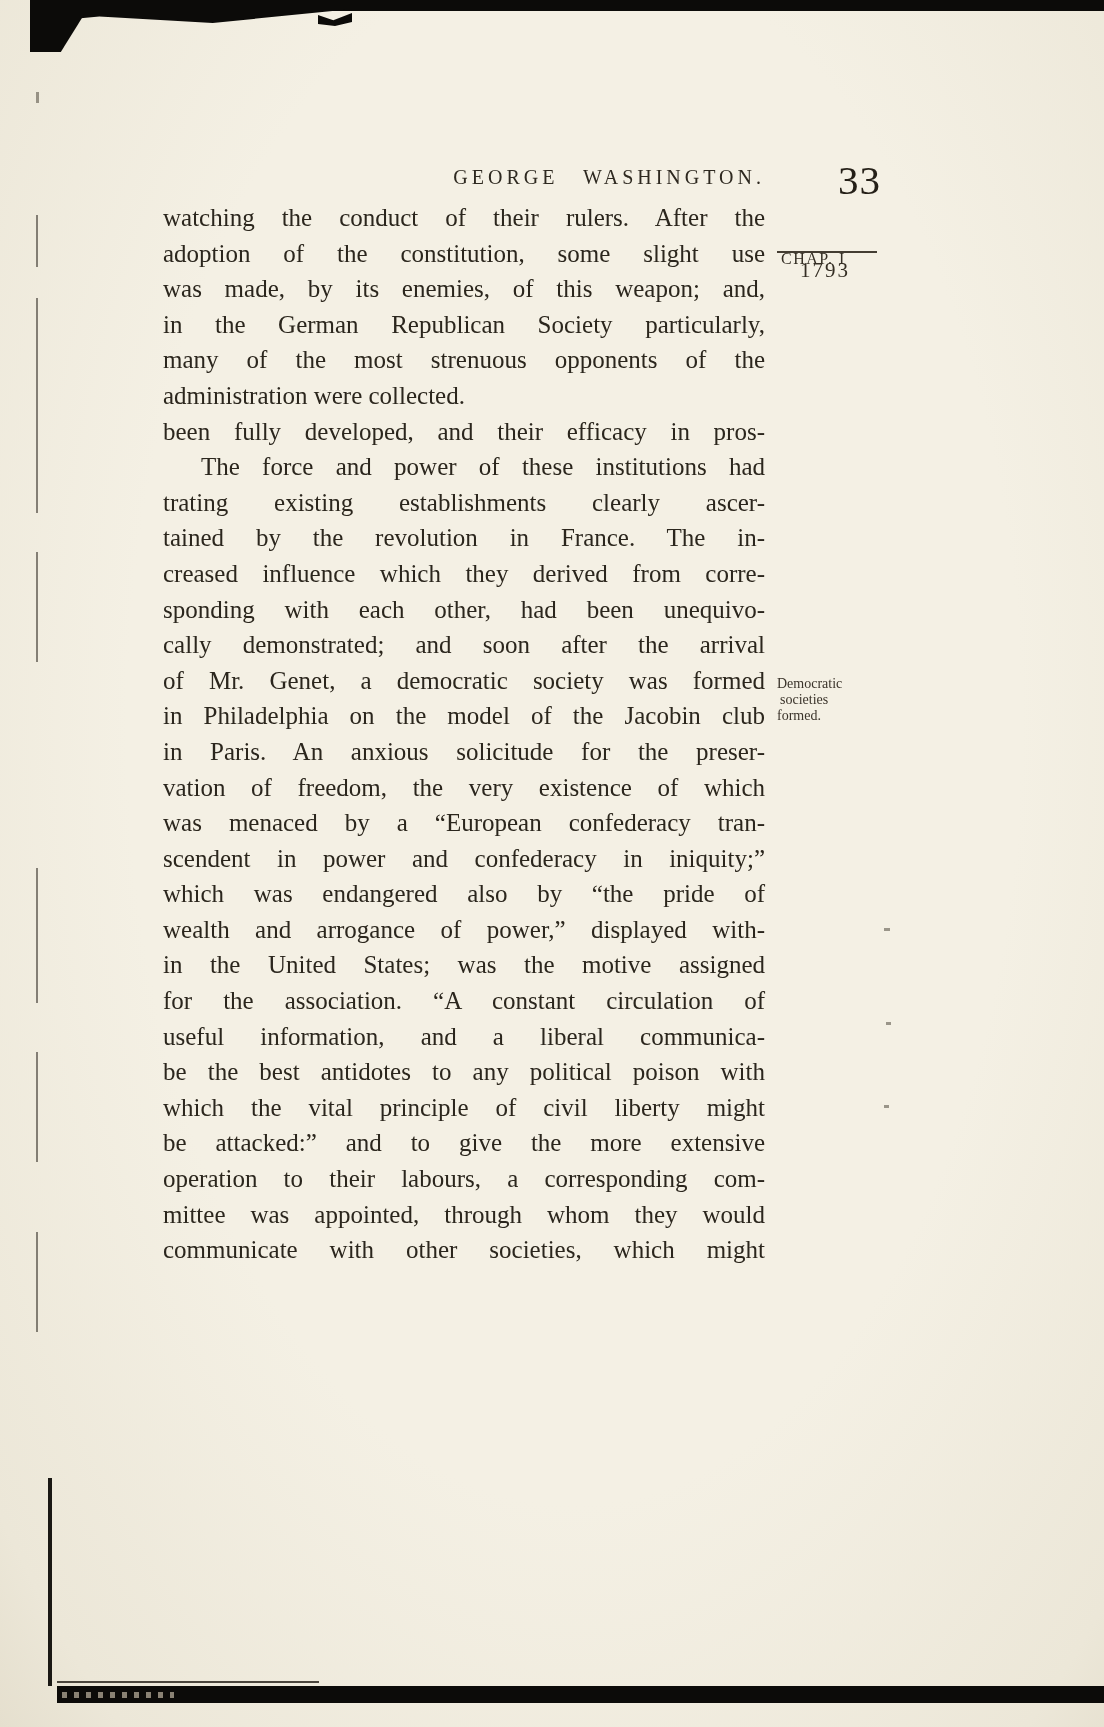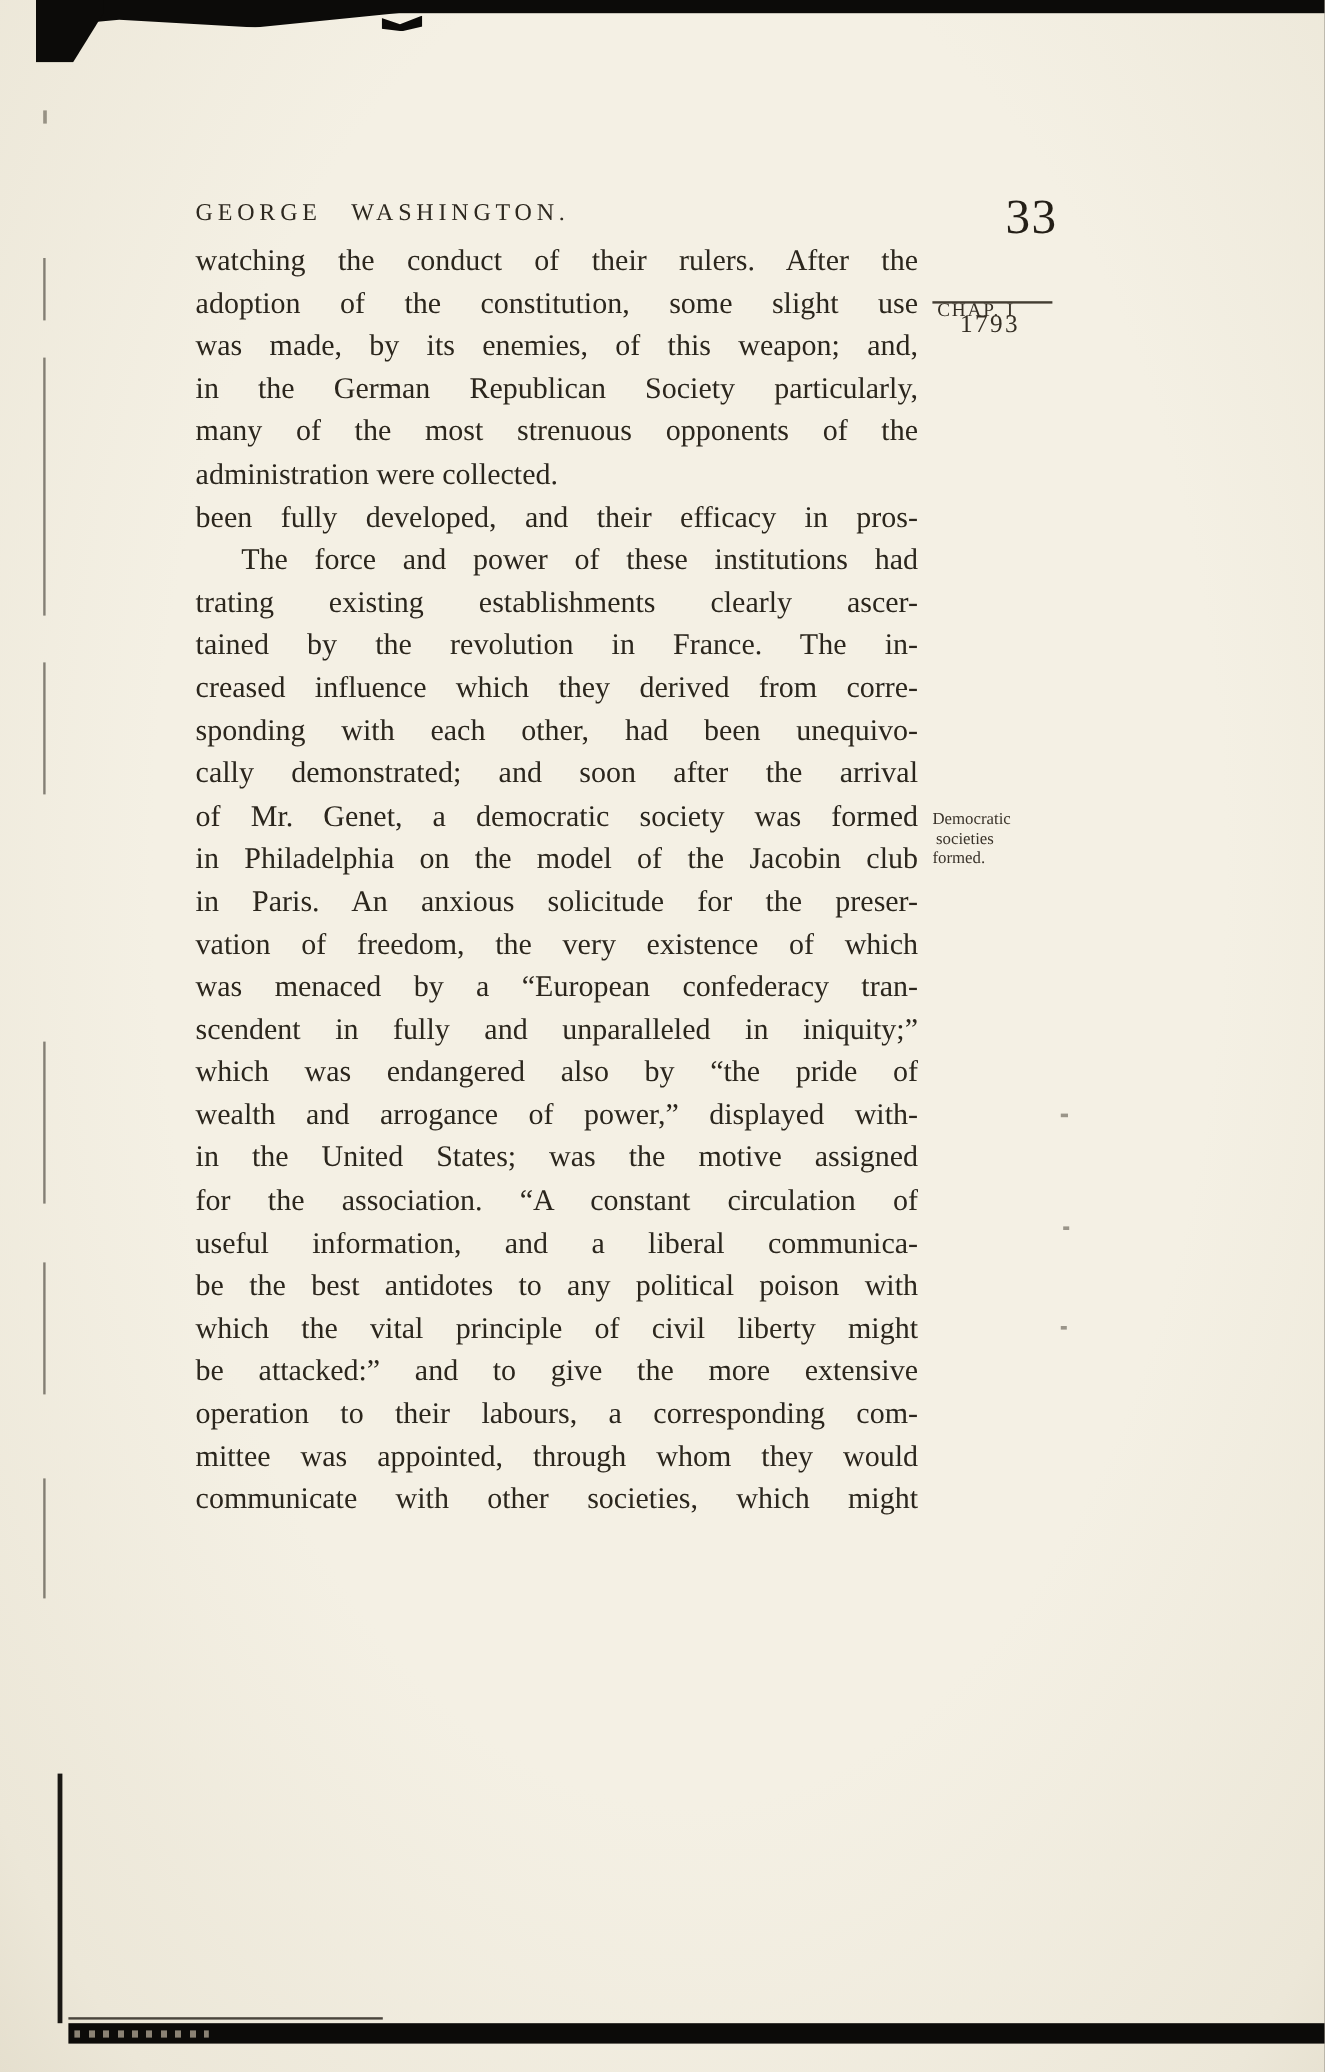--- a/index.html
+++ b/index.html
@@ -37,21 +37,21 @@
   .g7 { left: 48px; top: 1478px; height: 208px; width: 4px; background: #1a1814; }
   .tick { background: rgba(64, 58, 46, 0.5); }
   .t1 { left: 36px;  top: 92px;   width: 3px; height: 11px; }
   .t2 { left: 884px; top: 928px;  width: 6px; height: 3px;  }
   .t3 { left: 886px; top: 1022px; width: 5px; height: 3px;  }
   .t4 { left: 884px; top: 1105px; width: 5px; height: 3px;  }
 
   
   .running-title {
     position: absolute; top: 166px; left: 163px; width: 602px;
-    text-align: left; font-size: 20px; letter-spacing: 4px;
+    text-align: right; font-size: 20px; letter-spacing: 4px;
     word-spacing: 16px; color: #2e2920;
   }
   .page-number {
     position: absolute; top: 156px; left: 838px;
     font-size: 41px; letter-spacing: 1px; color: #241f17;
   }
 
   
   .text-block {
     position: absolute; top: 200px; left: 163px; width: 602px;
@@ -124,21 +124,21 @@
       <div class="line">trating existing establishments clearly ascer-</div>
       <div class="line">tained by the revolution in France. The in-</div>
       <div class="line">creased influence which they derived from corre-</div>
       <div class="line">sponding with each other, had been unequivo-</div>
       <div class="line">cally demonstrated; and soon after the arrival</div>
       <div class="line">of Mr. Genet, a democratic society was formed</div>
       <div class="line">in Philadelphia on the model of the Jacobin club</div>
       <div class="line">in Paris. An anxious solicitude for the preser-</div>
       <div class="line">vation of freedom, the very existence of which</div>
       <div class="line">was menaced by a “European confederacy tran-</div>
-      <div class="line">scendent in fully and unparalleled in iniquity;”</div>
+      <div class="line">scendent in power and confederacy in iniquity;”</div>
       <div class="line">which was endangered also by “the pride of</div>
       <div class="line">wealth and arrogance of power,” displayed with-</div>
       <div class="line">in the United States; was the motive assigned</div>
       <div class="line">for the association. “A constant circulation of</div>
       <div class="line">useful information, and a liberal communica-</div>
       <div class="line">be the best antidotes to any political poison with</div>
       <div class="line">which the vital principle of civil liberty might</div>
       <div class="line">be attacked:” and to give the more extensive</div>
       <div class="line">operation to their labours, a corresponding com-</div>
       <div class="line">mittee was appointed, through whom they would</div>

